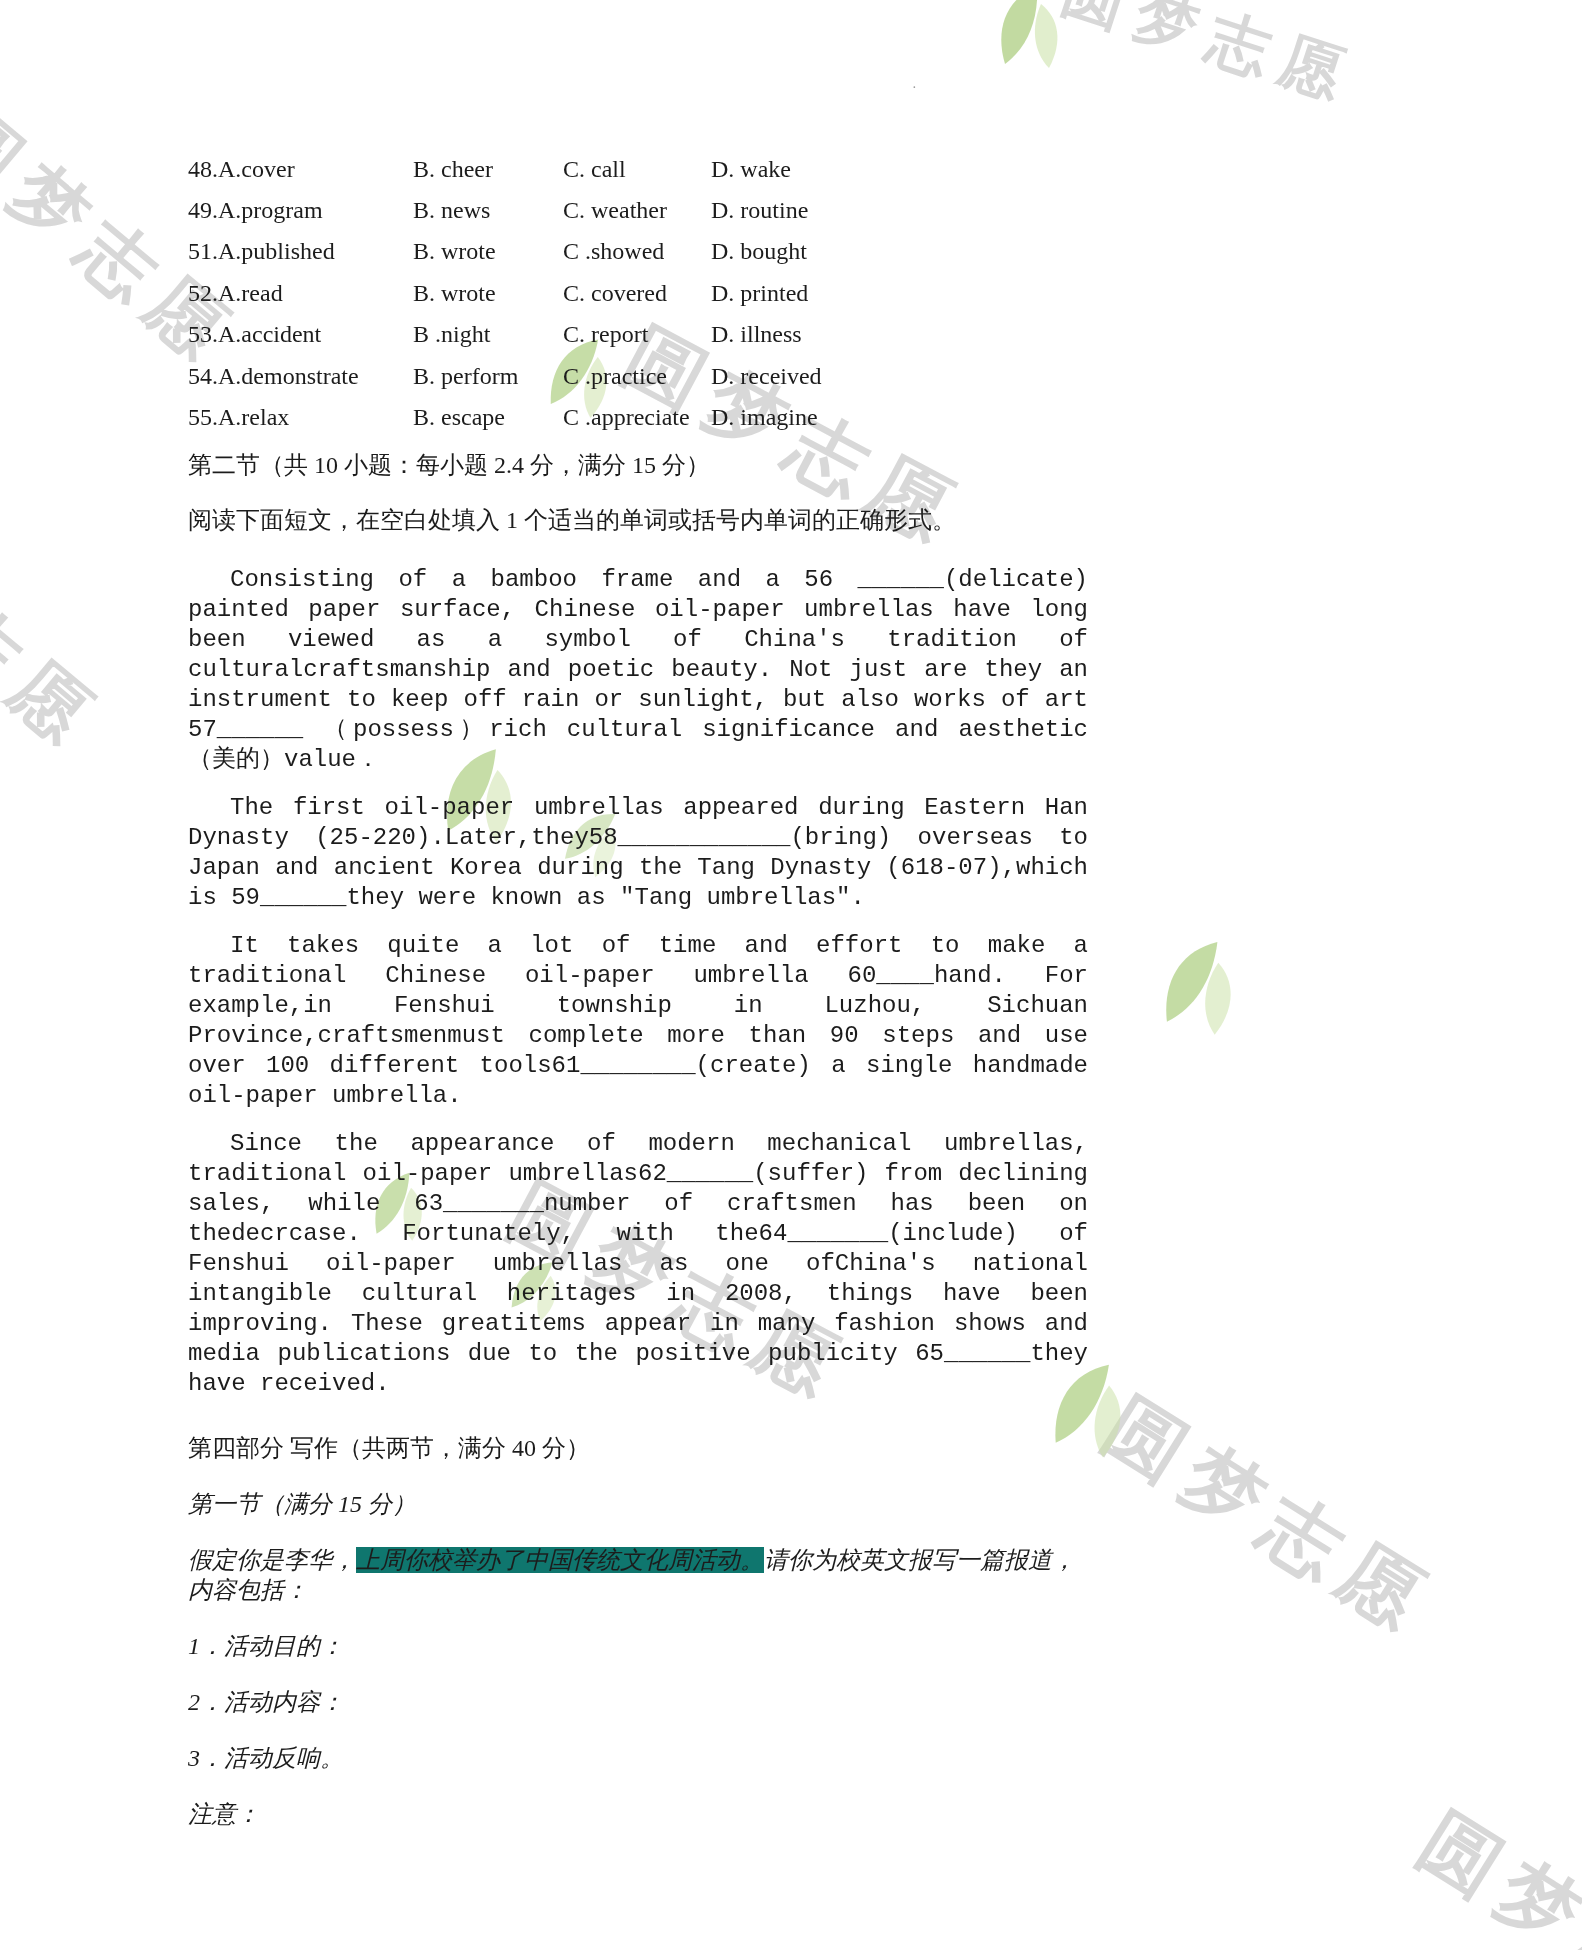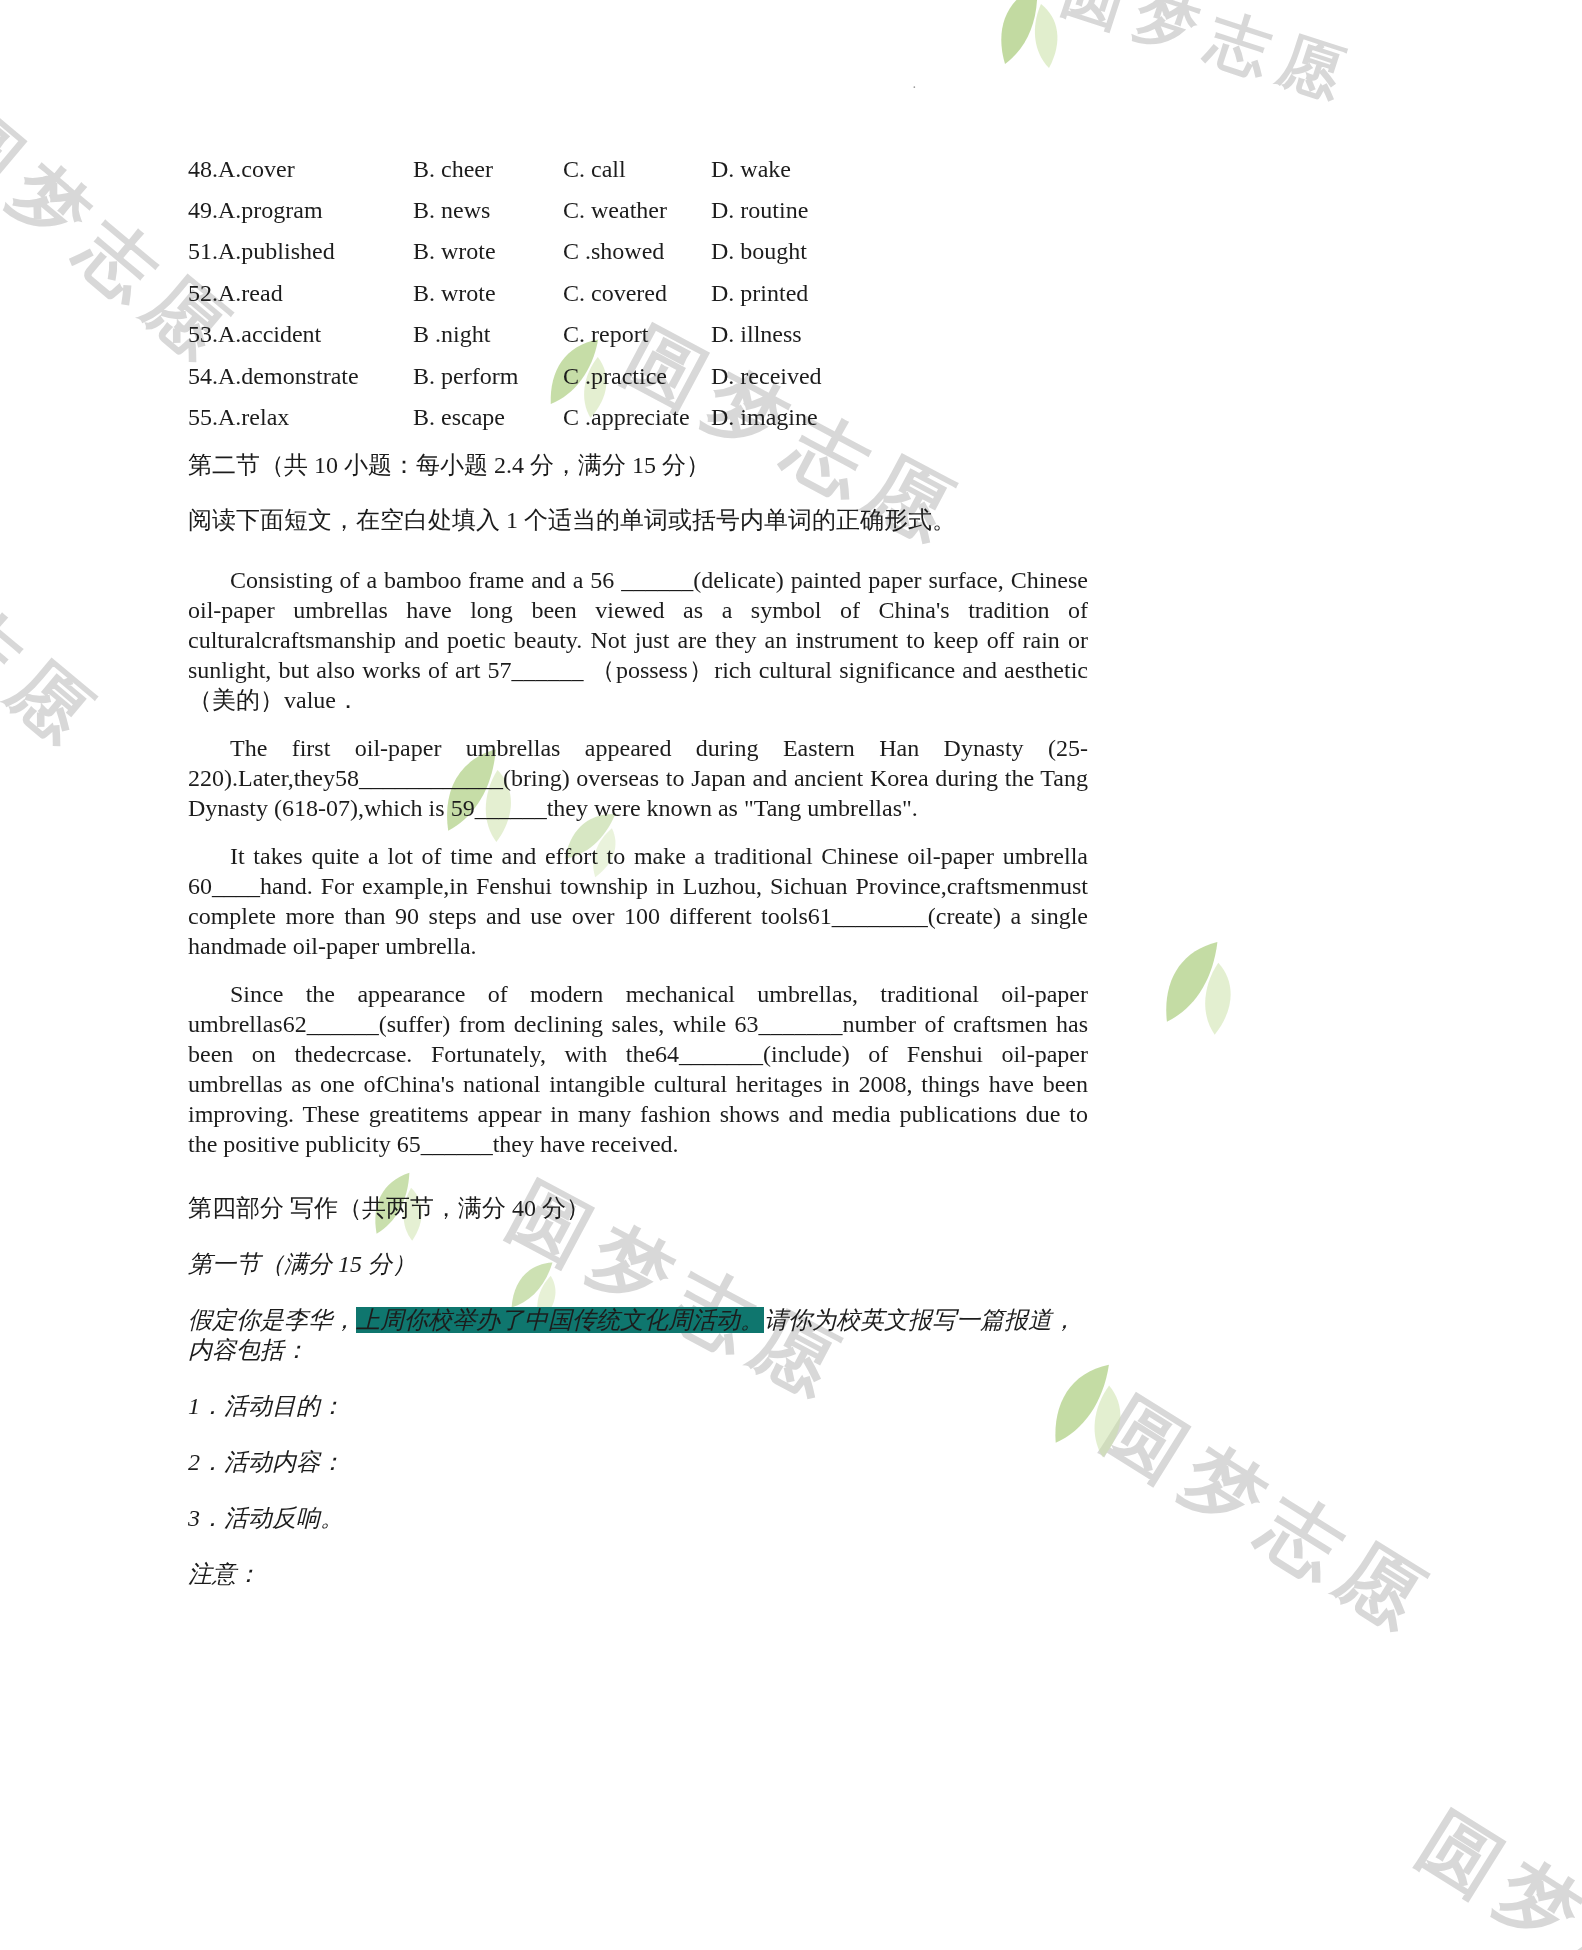--- a/index.html
+++ b/index.html
@@ -41,20 +41,21 @@
   }
 
   .cn-line { margin-top:25px; }
   .sec2-heading   { margin-top:12px; }
   .sec2-instruction { margin-top:25px; }
 
   .cloze p {
     margin:18px 0 0 0;
     text-align:justify;
     text-indent:42px;
+    font-family:Liberation Mono, monospace;
   }
   .cloze p:first-child { margin-top:30px; }
 
   .sec4-heading { margin-top:34px; }
   .writing-line { margin-top:26px;font-style:italic; }
 
   .hl { background:#0f766e; }
 </style>
 </head>
 <body>

